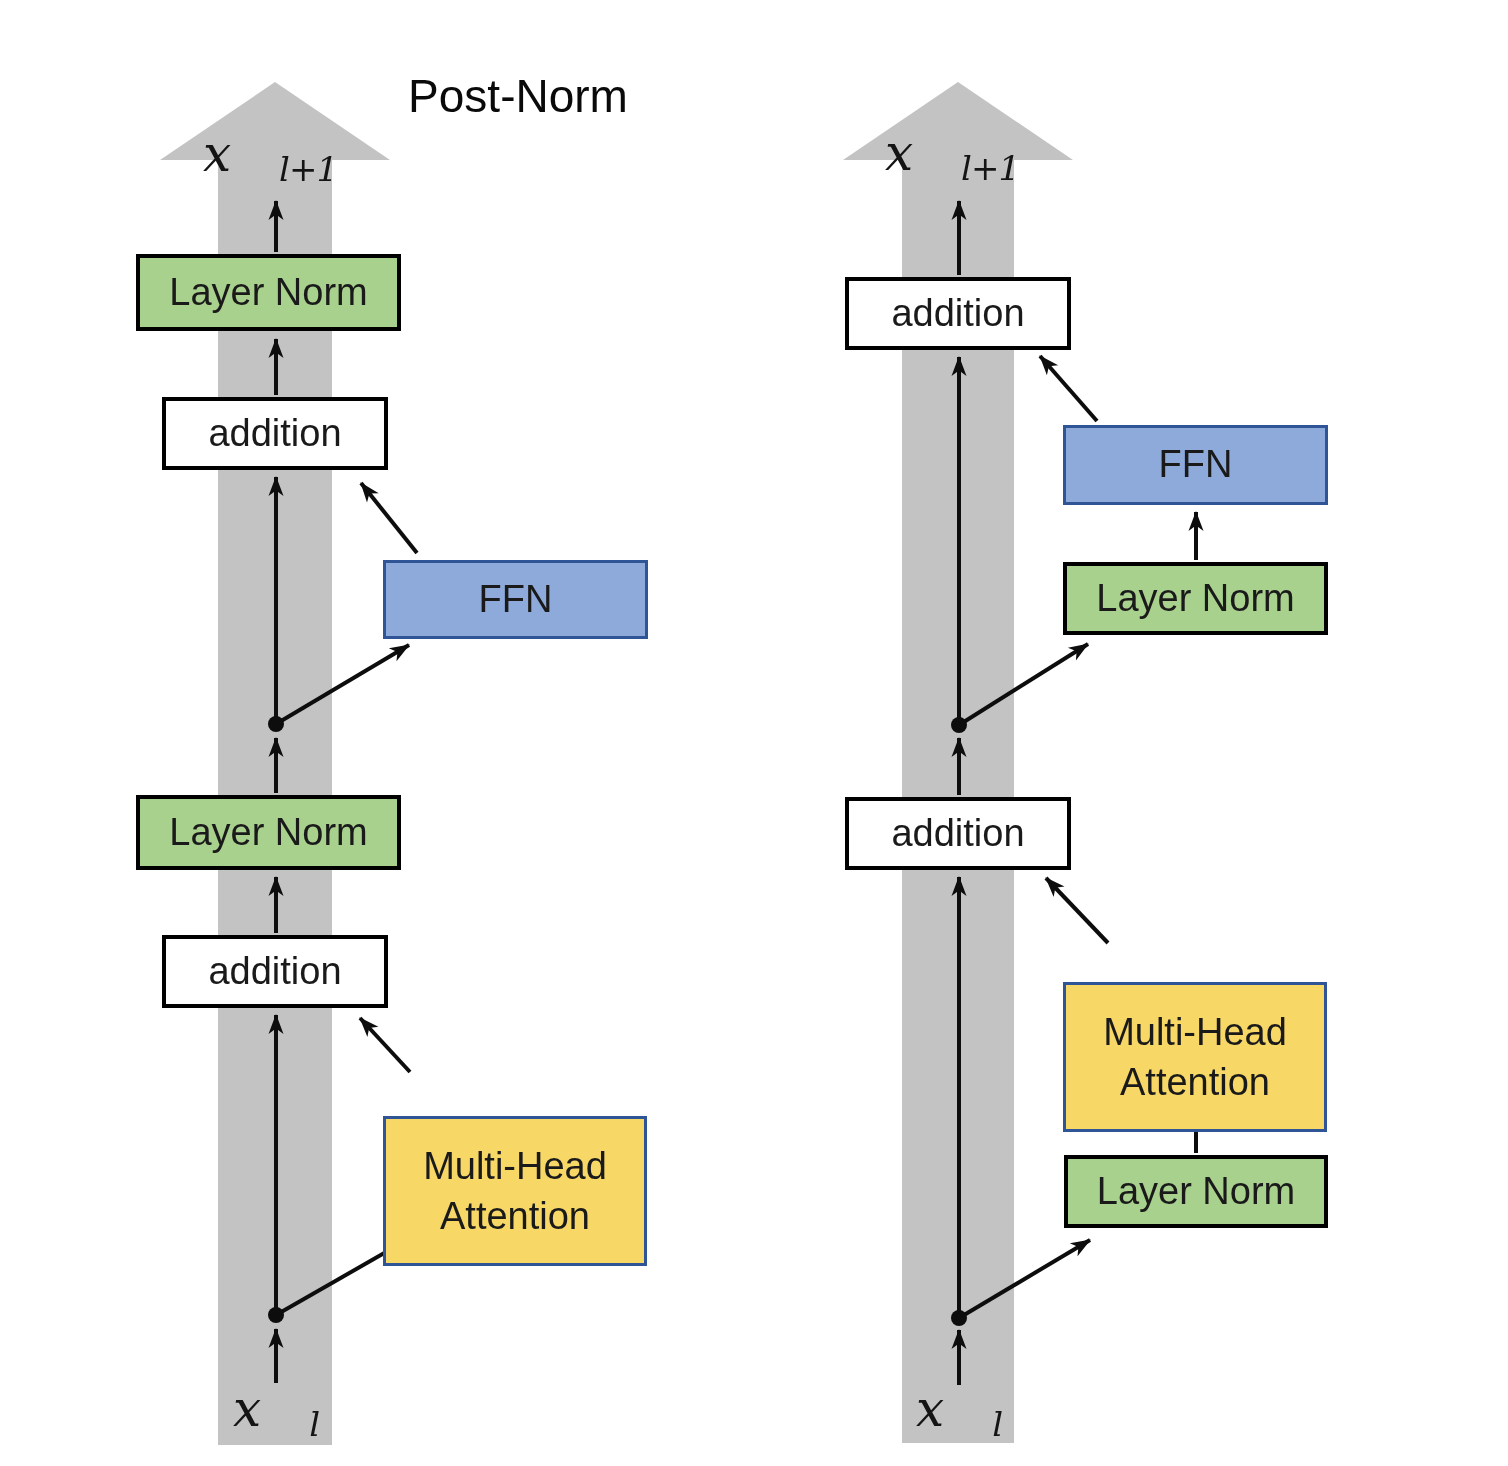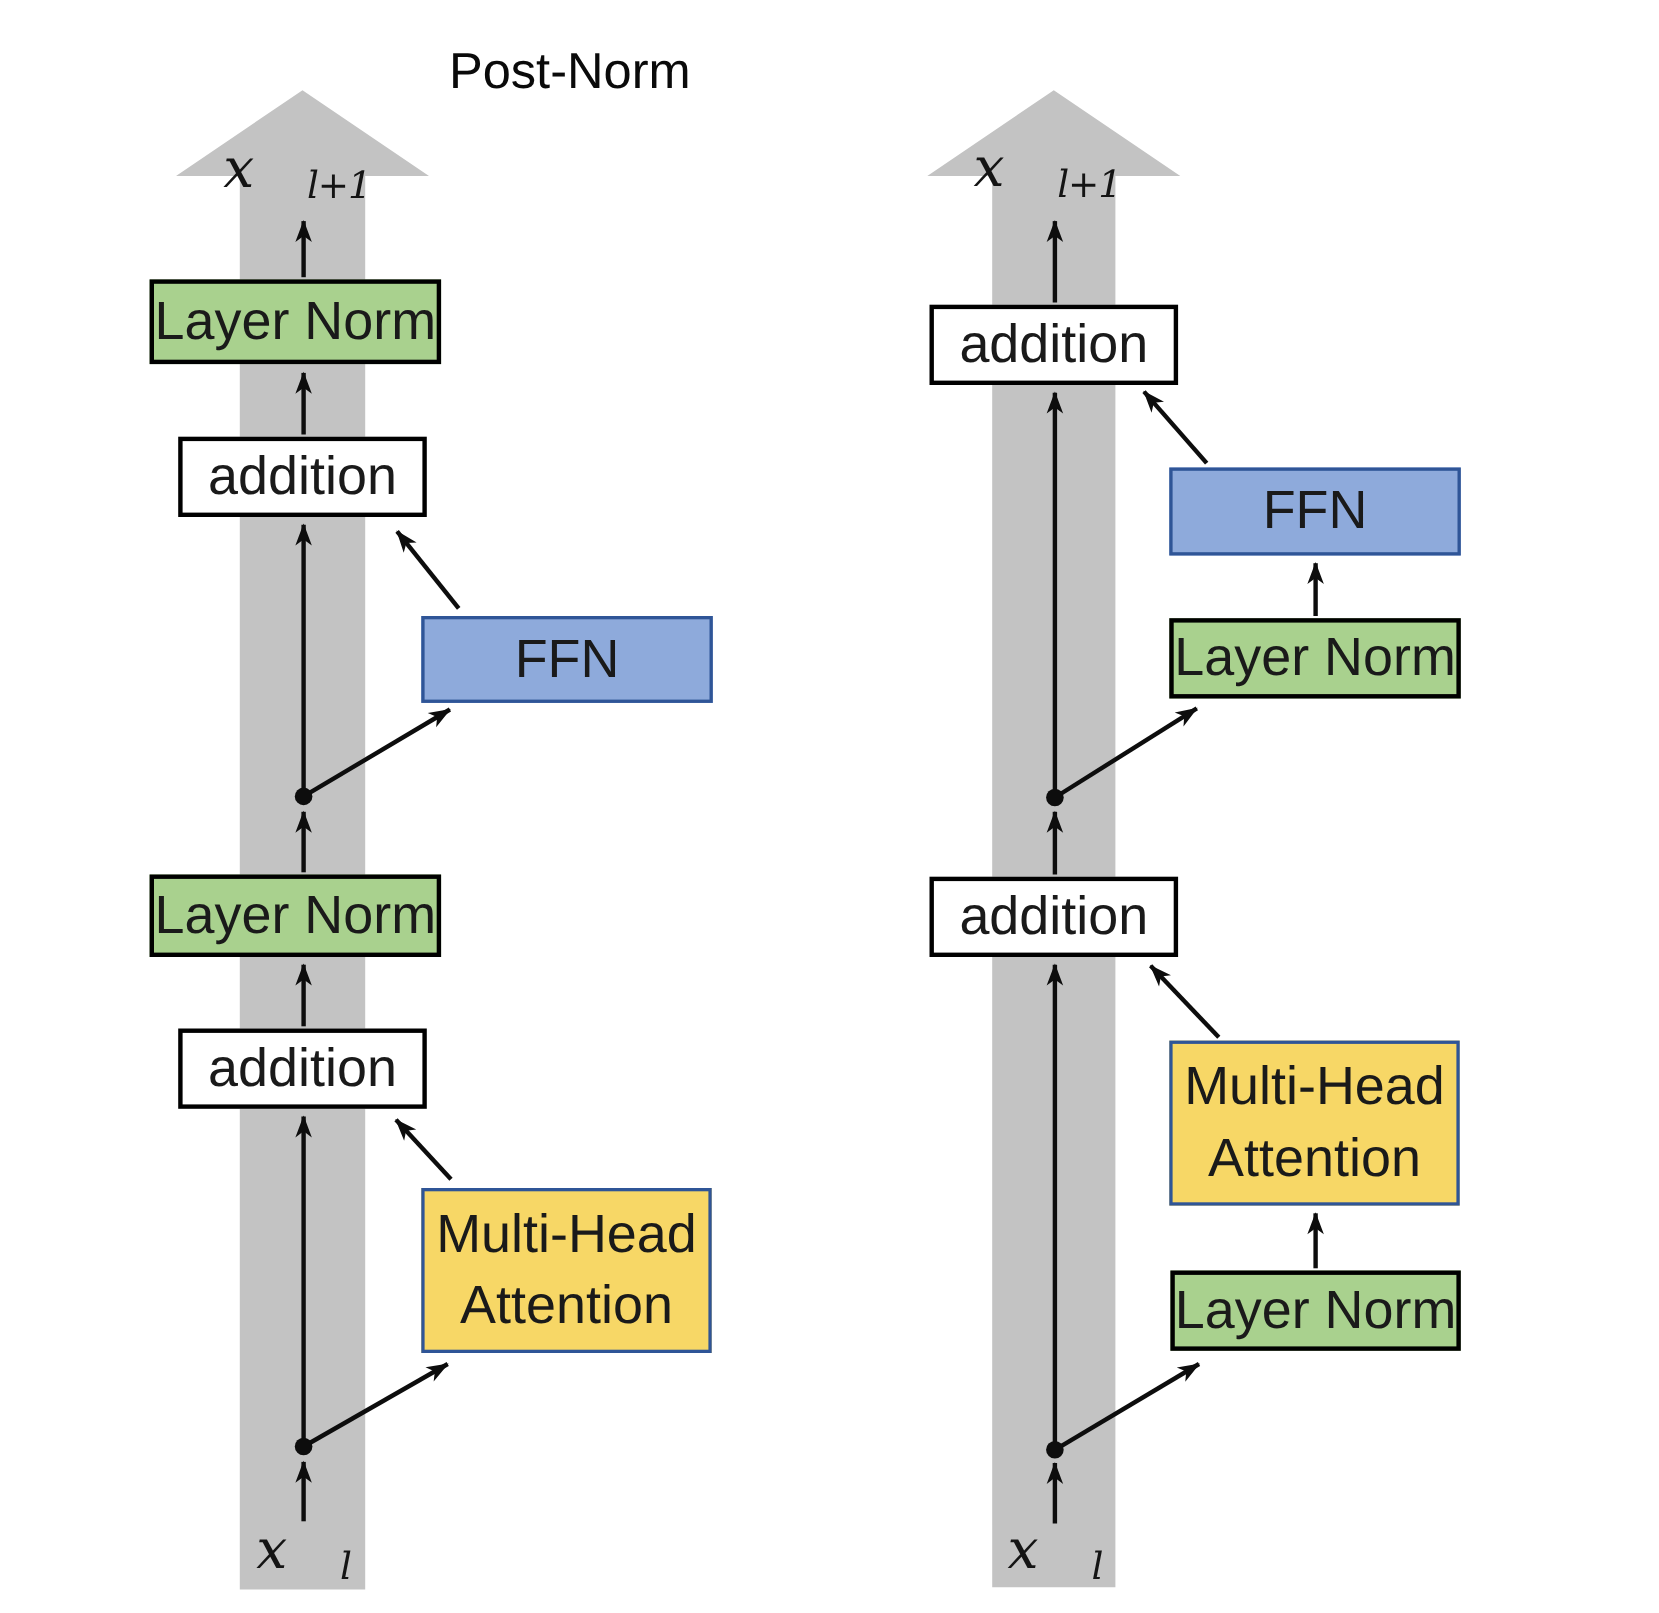--- a/index.html
+++ b/index.html
@@ -7,26 +7,26 @@
     position:relative;width:1508px;height:1466px;background:#ffffff;overflow:hidden;
     font-family:"Liberation Sans", sans-serif;
   }
   .layer{position:absolute;left:0;top:0;}
   .band{fill:var(--band, #c3c3c3);stroke:none;}
   .conn{stroke:var(--arrow, #0d0d0d);stroke-width:4;fill:none;}
   .ah{fill:var(--arrow, #0d0d0d);}
   .dot{fill:var(--arrow, #0d0d0d);}
   .box{
     position:absolute;box-sizing:border-box;display:flex;align-items:center;justify-content:center;
-    text-align:center;font-size:49px;color:var(--text, #1a1a1a);z-index:2;line-height:1.3;
+    text-align:center;font-size:38px;color:var(--text, #1a1a1a);z-index:2;line-height:1.3;
   }
   .box-ln{background:var(--ln-fill, #a9d18e);border:4px solid var(--border-black, #000);}
   .box-add{background:var(--add-fill, #ffffff);border:4px solid var(--border-black, #000);}
   .box-ffn{background:var(--ffn-fill, #8eaadb);border:3px solid var(--border-blue, #2f5597);}
-  .box-mha{background:var(--mha-fill, #f7d766);border:3px solid var(--border-blue, #2f5597);line-height:1.32;}
+  .box-mha{background:var(--mha-fill, #f7d766);border:3px solid var(--border-blue, #2f5597);line-height:1.32;margin-top:36px;}
   .title{
     position:absolute;z-index:3;transform:translate(-50%,-50%);
     font-size:46px;color:#0a0a0a;white-space:nowrap;
   }
   .math{
     position:absolute;z-index:3;transform:translate(-50%,-50%);
     font-family:"DejaVu Serif", serif;font-style:italic;font-size:50px;color:#141414;white-space:nowrap;
   }
   .math .sub{font-size:34px;vertical-align:-0.3em;letter-spacing:-1px;margin-left:48px;}
 </style>
@@ -67,21 +67,21 @@
     <circle class="dot" cx="959" cy="725" r="8"></circle>
     <line class="conn" x1="959" y1="795" x2="959" y2="738" marker-end="url(#ah)"></line>
     <line class="conn" x1="1108" y1="943" x2="1046" y2="878" marker-end="url(#ah)"></line>
     <line class="conn" x1="1196" y1="1153" x2="1196" y2="1103" marker-end="url(#ah)"></line>
     <line class="conn" x1="959" y1="1318" x2="959" y2="877" marker-end="url(#ah)"></line>
     <line class="conn" x1="959" y1="1318" x2="1090" y2="1240" marker-end="url(#ah)"></line>
     <circle class="dot" cx="959" cy="1318" r="8"></circle>
     <line class="conn" x1="959" y1="1385" x2="959" y2="1330" marker-end="url(#ah)"></line>
   </svg>
 
-  <div class="title" style="left:518px;top:64px;">Post-Norm</div>
+  <div class="title" style="left:518px;top:96px;">Post-Norm</div>
 
   <div class="math" style="left:270px;top:157px;">
     <span>x</span><span class="sub">l+1</span>
   </div>
   <div class="math" style="left:276px;top:1412px;">
     <span>x</span><span class="sub">l</span>
   </div>
   <div class="math" style="left:952px;top:156px;">
     <span>x</span><span class="sub">l+1</span>
   </div>

